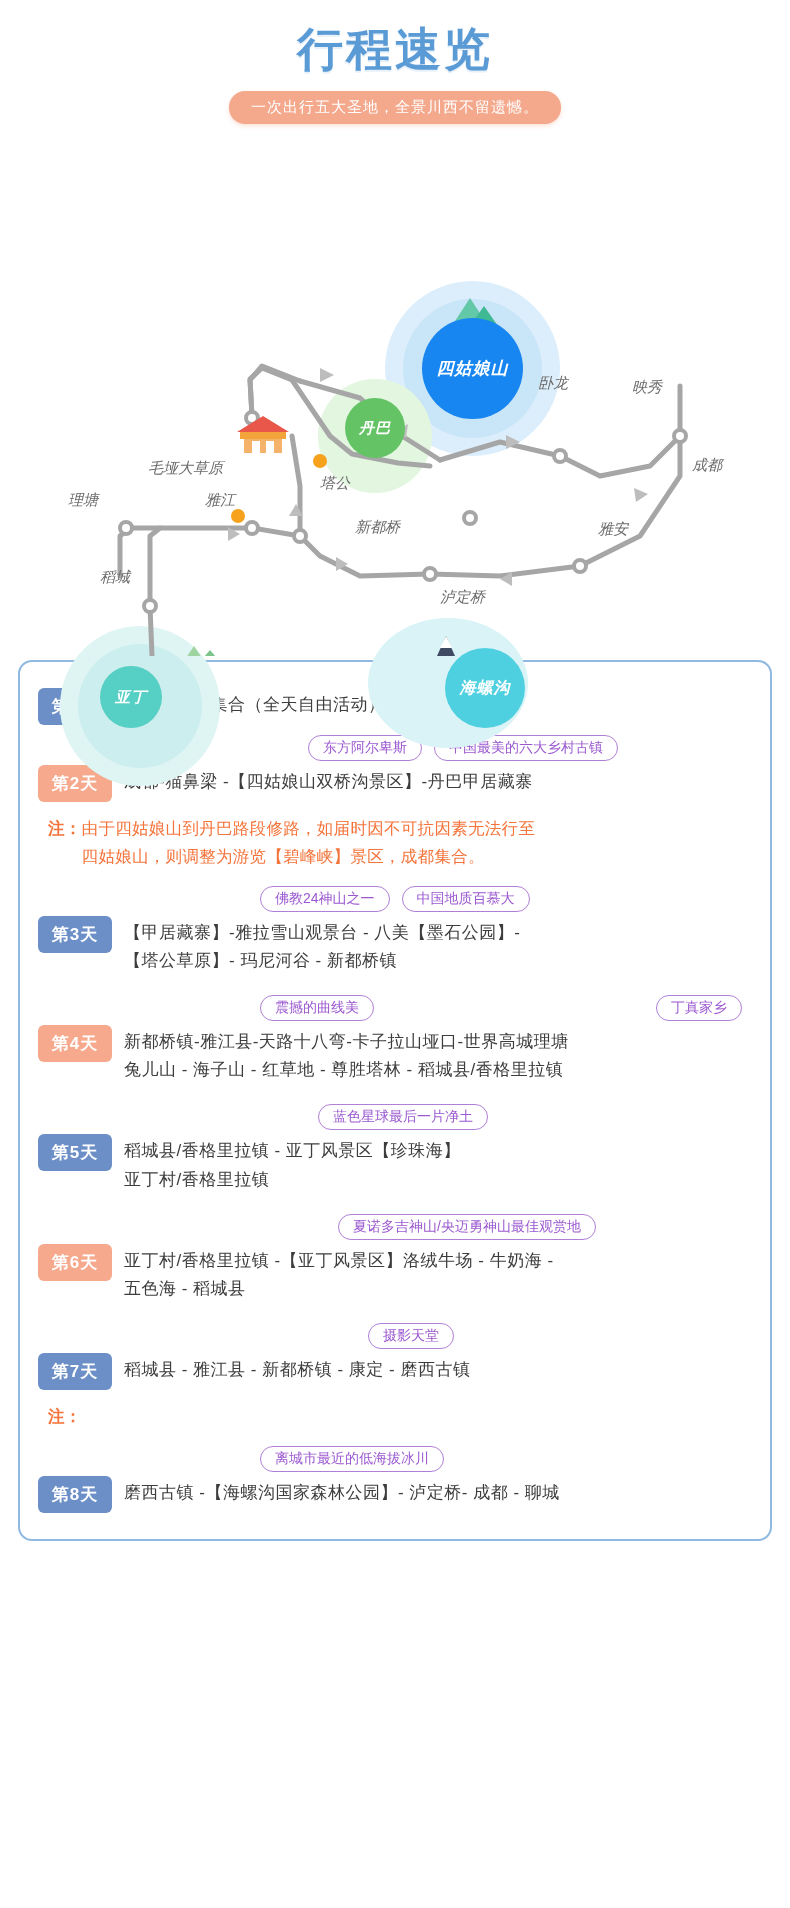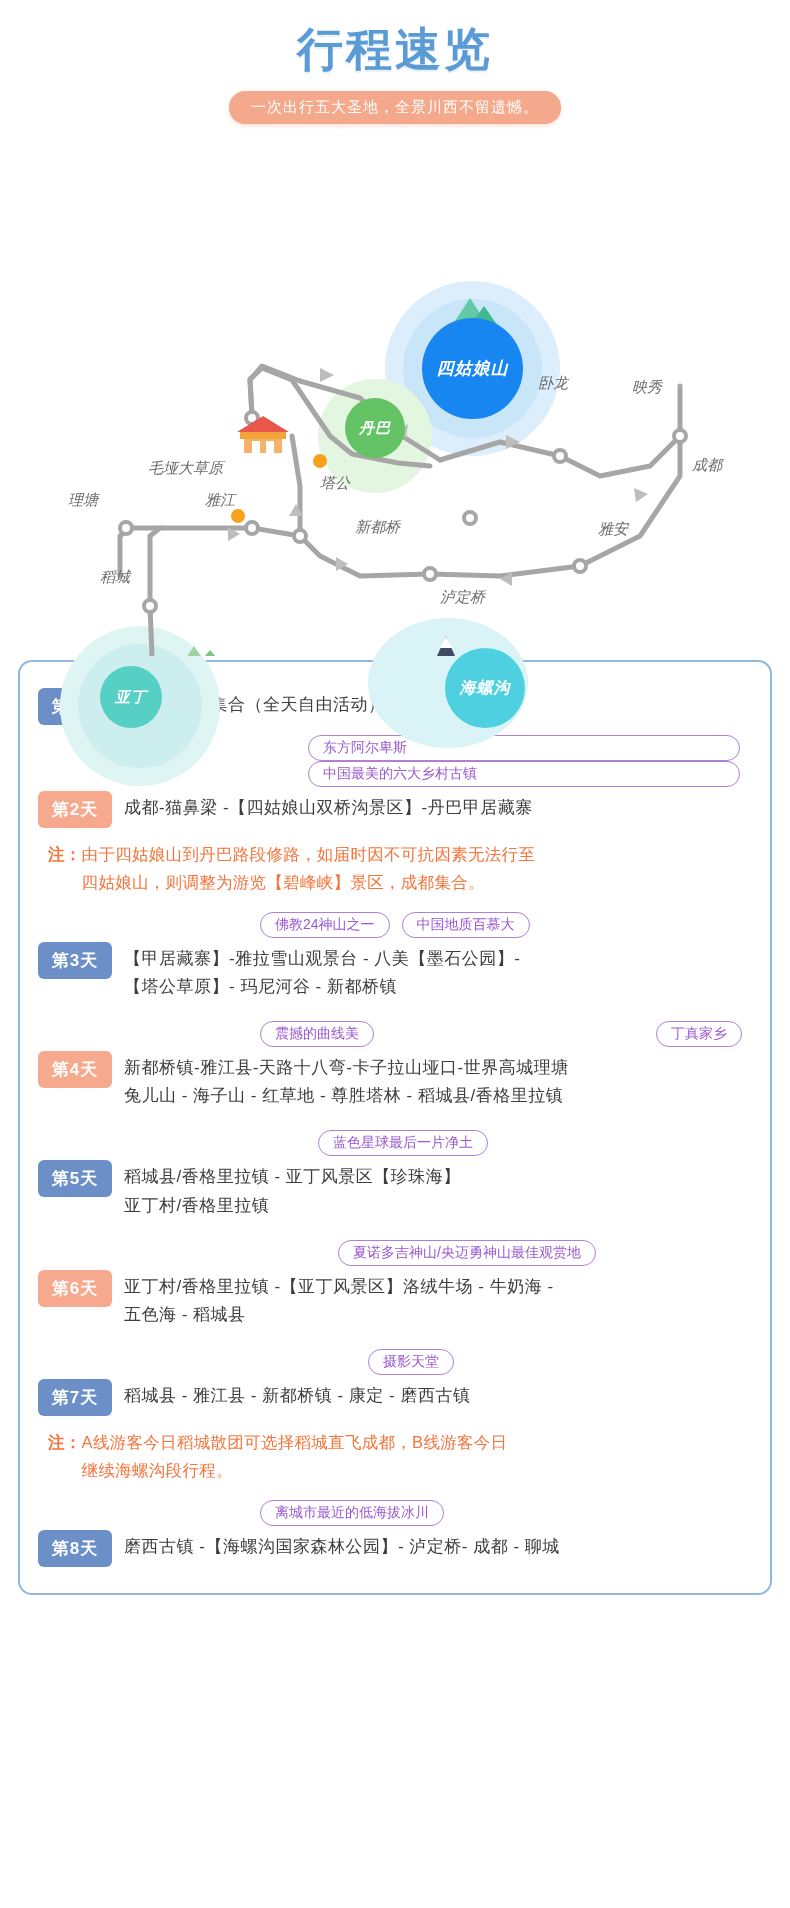--- a/index.html
+++ b/index.html
@@ -235,21 +235,21 @@
     <div class="block">
       <div class="day-row">
         <div class="day-badge badge-blue">第1天</div>
         <div class="day-text">
           <div>聊城 - 成都集合（全天自由活动）</div>
         </div>
       </div>
     </div>
 
     <div class="block">
-      <div class="tag-line" style="padding-left:270px;flex-direction:column;">
+      <div class="tag-line" style="padding-left:270px;">
         <div class="tag">东方阿尔卑斯</div>
         <div class="tag">中国最美的六大乡村古镇</div>
       </div>
       <div class="day-row">
         <div class="day-badge badge-orange">第2天</div>
         <div class="day-text">
           <div>成都-猫鼻梁 -【四姑娘山双桥沟景区】-丹巴甲居藏寨</div>
         </div>
       </div>
     </div>
@@ -331,24 +331,20 @@
       <div class="day-row">
         <div class="day-badge badge-blue">第7天</div>
         <div class="day-text">
           <div>稻城县 - 雅江县 - 新都桥镇 - 康定 - 磨西古镇</div>
         </div>
       </div>
     </div>
 
     <div class="note">
       <b>注：</b>
-      <div>
-        <div>A线游客今日稻城散团可选择稻城直飞成都，B线游客今日</div>
-        <div>继续海螺沟段行程。</div>
-      </div>
     </div>
 
     <div class="block" style="margin-bottom:0;">
       <div class="tag-line" style="padding-left:222px;">
         <div class="tag">离城市最近的低海拔冰川</div>
       </div>
       <div class="day-row" style="margin-bottom:0;">
         <div class="day-badge badge-blue">第8天</div>
         <div class="day-text">
           <div>磨西古镇 -【海螺沟国家森林公园】- 泸定桥- 成都 - 聊城</div>

